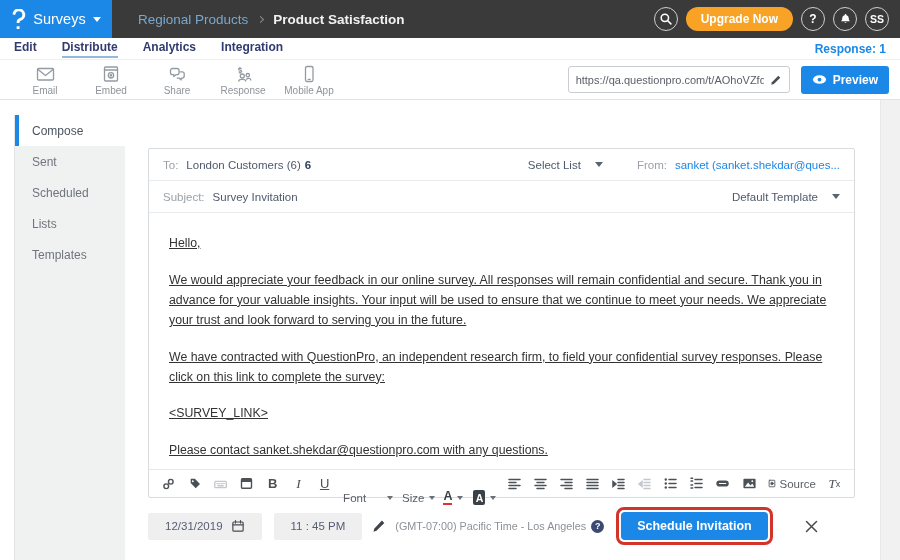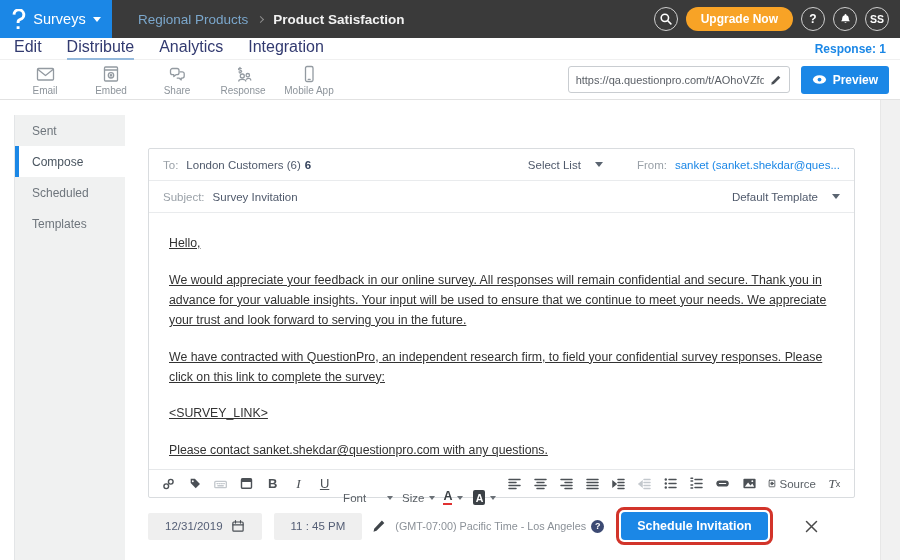--- a/index.html
+++ b/index.html
@@ -16,21 +16,21 @@
   .breadcrumb { display:flex; align-items:center; gap:10px; margin-left:26px; font-size:13.5px; }
   .bc-parent { color:#7ba7cc; cursor:pointer; }
   .chev { display:inline-block; width:5px; height:5px; border-top:1.6px solid #8d8d8d; border-right:1.6px solid #8d8d8d; transform:rotate(45deg); }
   .bc-current { color:#f2f2f2; font-weight:bold; }
   .topbar-right { margin-left:auto; display:flex; align-items:center; gap:8px; padding-right:11px; }
   .circle-btn { width:24px; height:24px; border-radius:50%; border:1.4px solid #cfcfcf; display:flex; align-items:center; justify-content:center; color:#fff; cursor:pointer; background:transparent; font-size:12px; font-weight:bold; }
   .upgrade-pill { height:24px; padding:0 15px; border-radius:12px; background:#f8a326; color:#fff; font-size:12px; font-weight:bold; display:flex; align-items:center; cursor:pointer; border:none; }
 
   
   .tabrow { position:absolute; left:0; top:38px; width:900px; height:22px; background:#fff; display:flex; align-items:center; gap:25px; padding:0 14px; border-bottom:1px solid #f0f0f0; }
-  .tab { font-size:16px; font-weight:normal; color:#323a70; cursor:pointer; padding-bottom:2px; border-bottom:2px solid transparent; }
+  .tab { font-size:12px; font-weight:bold; color:#323a70; cursor:pointer; padding-bottom:2px; border-bottom:2px solid transparent; }
   .tab.active { border-bottom-color:#94b9dc; }
   .response { margin-left:auto; font-size:12px; font-weight:bold; color:#1b87e6; }
 
   
   .channelbar { position:absolute; left:0; top:60px; width:900px; height:40px; background:#fff; border-bottom:1px solid #e2e2e2; display:flex; align-items:center; }
   .channel { width:66px; display:flex; flex-direction:column; align-items:center; gap:1px; cursor:pointer; }
   .channel:first-child { margin-left:12px; }
   .channel .clabel { font-size:10px; color:#8d949b; }
   .oicon { fill:none; stroke:#939aa1; stroke-width:1.3; stroke-linecap:round; stroke-linejoin:round; }
   .url-box { margin-left:auto; width:222px; height:27px; border:1px solid #c9cdd1; border-radius:3px; background:#fff; display:flex; align-items:center; padding:0 7px; gap:6px; }
@@ -207,23 +207,24 @@
           </svg>
       </span>
       <span>Preview</span>
     </button>
   </div>
 
   <div class="content">
     <div class="scrollstrip"></div>
 
     <aside class="sidebar">
+      <div class="side-item active">Compose</div>
       <div class="side-item">Sent</div>
-      <div class="side-item active">Compose</div>
       <div class="side-item">Scheduled</div>
+      <div class="side-item">Lists</div>
       <div class="side-item">Templates</div>
     </aside>
 
     <section class="editor-panel">
 
       <div class="meta-row">
         <span class="mlabel">To:</span>
         <span class="mvalue">London Customers (6)</span>
         <span class="to-count">6</span>
         <span class="to-spacer"></span>

